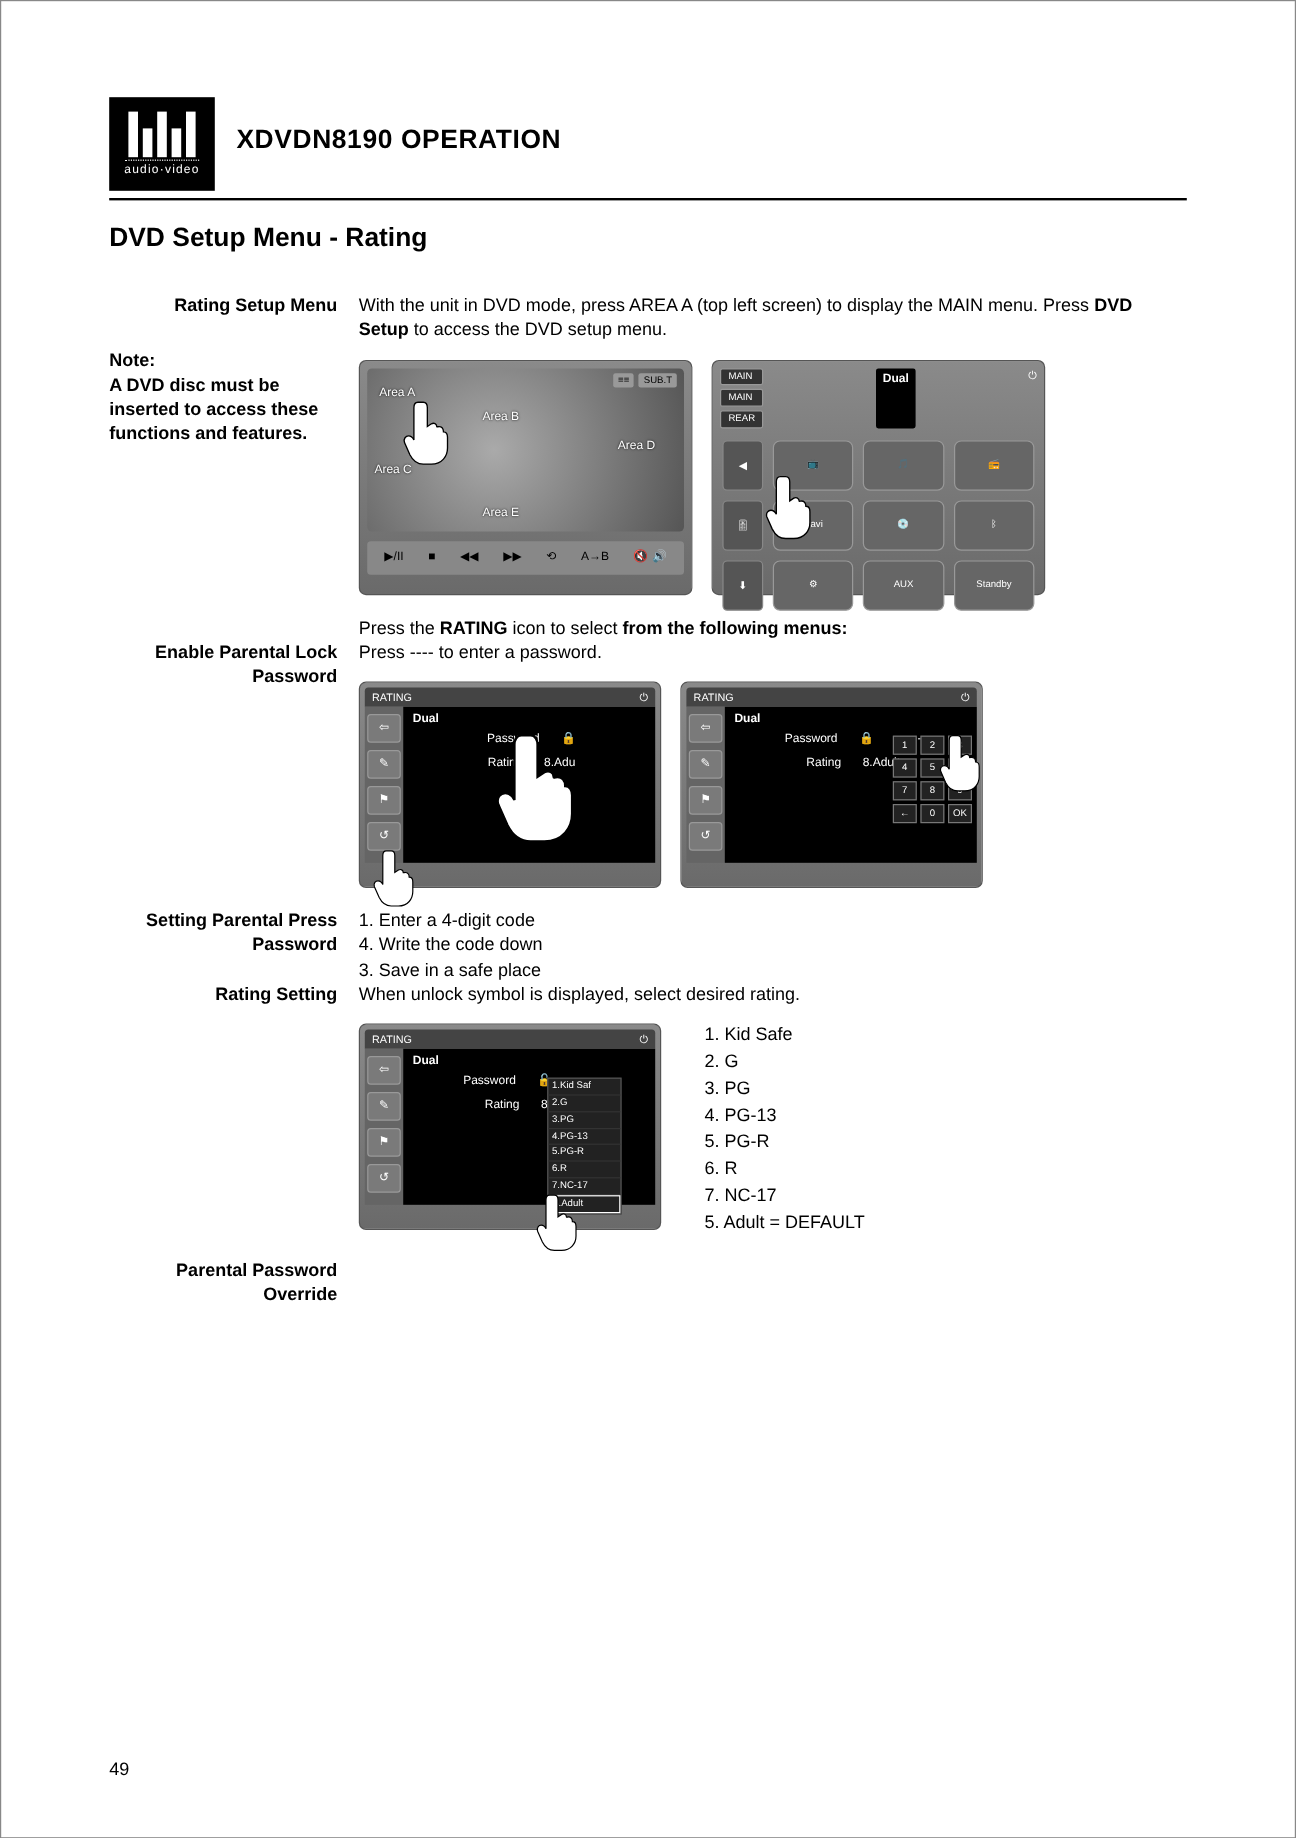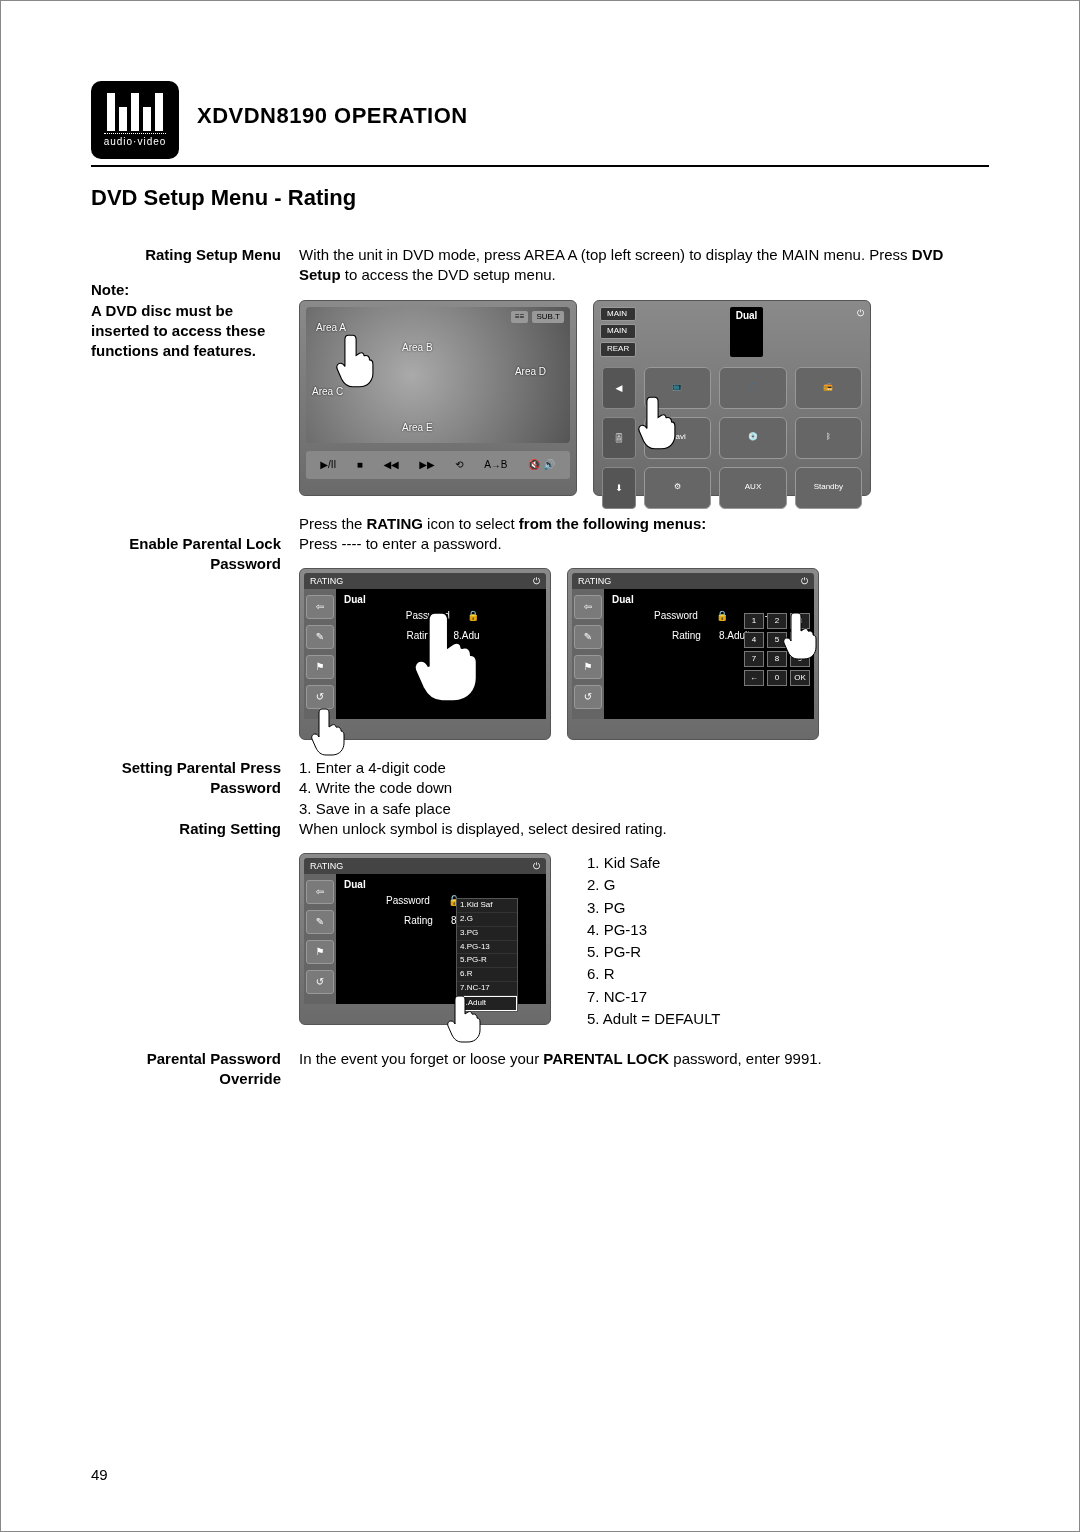--- a/index.html
+++ b/index.html
@@ -27,21 +27,21 @@
   .brand-logo {
     width: 88px;
     height: 78px;
     background: #000;
     color: #fff;
     display: flex;
     flex-direction: column;
     align-items: center;
     justify-content: center;
     position: relative;
-    border-radius: 10px;
+    border-radius: 0;
   }
   .brand-logo .bars {
     display: flex;
     gap: 4px;
     height: 38px;
     align-items: flex-end;
     margin-bottom: 2px;
   }
   .brand-logo .bars span { width: 8px; background:#fff; display:block; }
   .brand-logo .bars span:nth-child(1){height:38px;}
@@ -79,21 +79,21 @@
     font-size: 15px;
     line-height: 1.35;
   }
   .left-label {
     text-align: right;
     font-weight: bold;
   }
   .left-note {
     text-align: left;
     font-weight: bold;
-    margin-top: 15px;
+    margin-top: 26px;
     font-size: 15px;
   }
   .body-text { }
   .body-text b { font-weight: bold; }
   .figure-wrap {
     display: flex;
     gap: 16px;
     margin: 14px 0 18px 0;
   }
   .device-screen {
@@ -457,20 +457,17 @@
           <div>4. PG-13</div>
           <div>5. PG-R</div>
           <div>6. R</div>
           <div>7. NC-17</div>
           <div>5. Adult = DEFAULT</div>
         </div>
       </div>
     </div>
 
     <div class="left-label">Parental Password Override</div>
-    <div class="body-text">
-      <span>In the event you forget or loose your </span><b>PARENTAL LOCK</b><span> password, enter 9991.</span>
-    </div>
 
   </div>
 
   <div style="position:absolute; bottom:48px; left:90px;" class="page-number">49</div>
 </div>
 
 </body></html>

